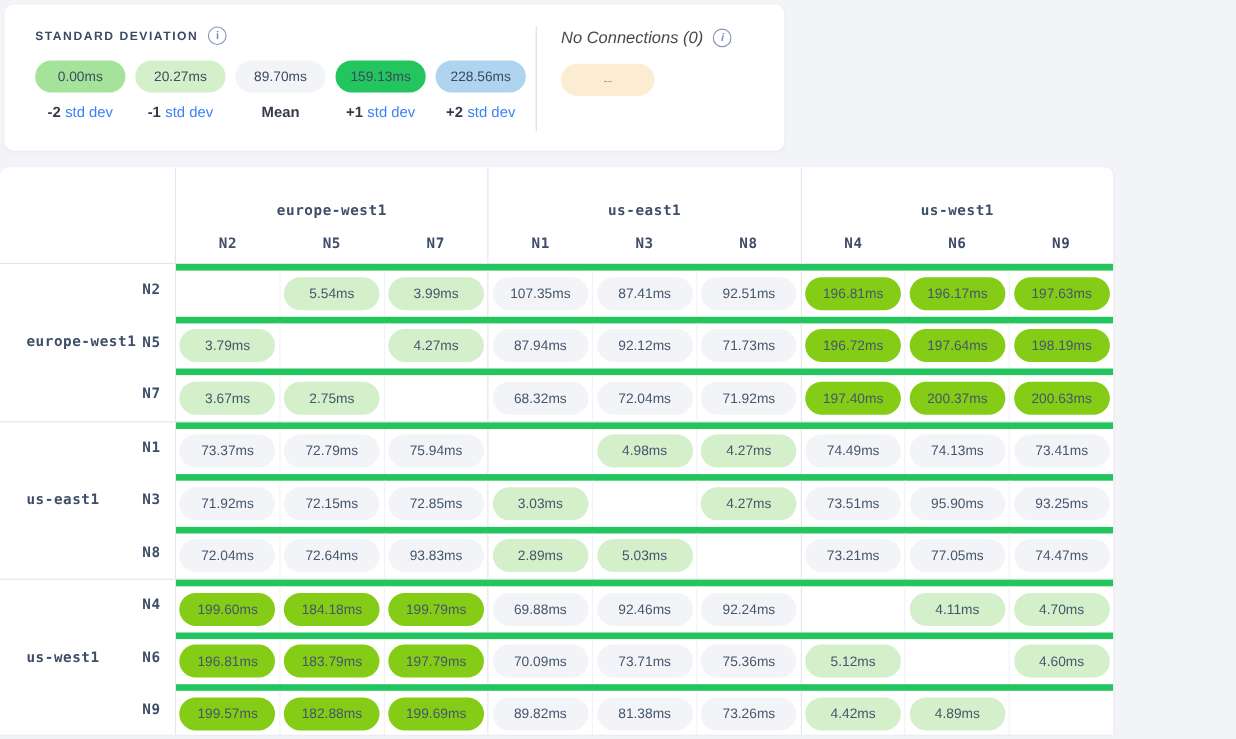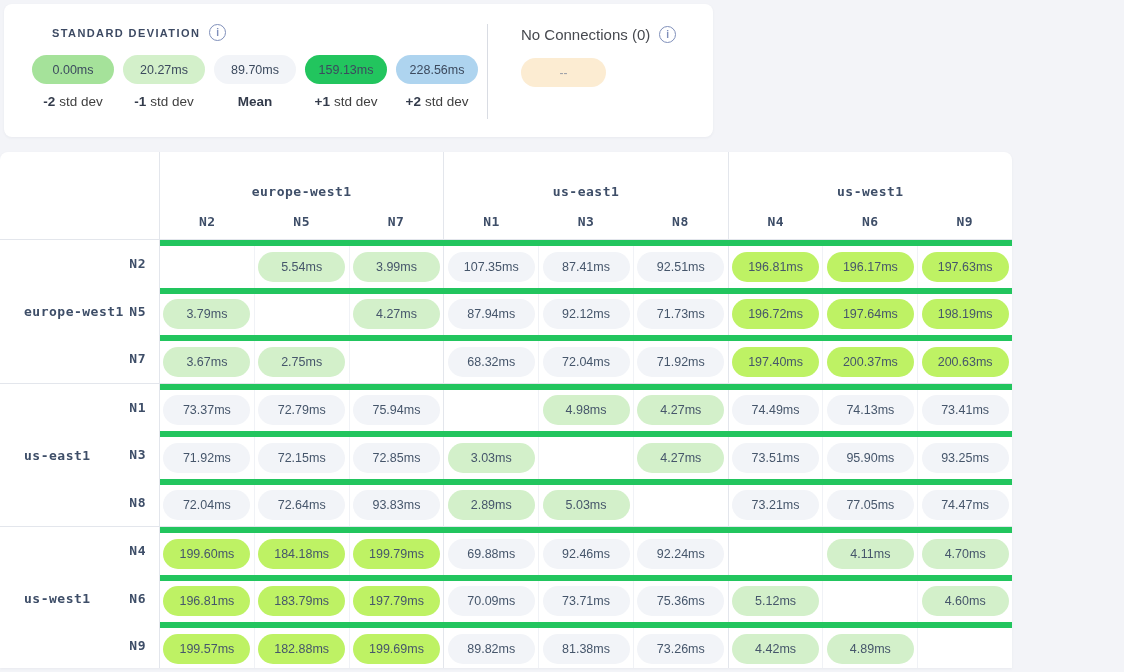--- a/index.html
+++ b/index.html
@@ -15,44 +15,43 @@
   .top-card {
     position:absolute; left:4px; top:4px; width:709px; height:133px;
     background:#ffffff; border-radius:8px;
     box-shadow:0 1px 3px rgba(40,50,80,.05);
   }
   .sd-section { position:absolute; left:28px; top:20px; }
   .sd-title-row { display:flex; align-items:center; gap:9px; }
   .sd-title {
     font-size:11px; font-weight:700; letter-spacing:1.4px;
     color:#3d4a63;
-    margin-left:20px;
   }
   .info-icon {
     width:17px; height:17px; border:1.5px solid #7f8fba; border-radius:50%;
     display:inline-flex; align-items:center; justify-content:center;
     color:#7f8fba; font-size:10px; font-weight:700; cursor:pointer;
     flex:0 0 auto;
   }
   .legend-row { display:flex; gap:9px; margin-top:14px; }
   .legend-item { display:flex; flex-direction:column; align-items:center; }
   .legend-pill {
     min-width:82px; height:29px; border-radius:15px; padding:0 13px;
     display:flex; align-items:center; justify-content:center;
     font-size:12.5px; color:#3c4a5e;
   }
   .legend-label { margin-top:10px; font-size:13.5px; white-space:nowrap; }
   .legend-label .b { font-weight:700; color:#333b4b; }
-  .legend-label .s { color:#404040; margin-left:4px; }
+  .legend-label .s { color:#3b82f6; margin-left:4px; }
 
   .vdivider {
     position:absolute; left:483px; top:20px; height:95px; width:1px;
     background:#d9dce3;
   }
-  .nc-section { position:absolute; left:517px; top:22px; }
+  .nc-section { position:absolute; left:506px; top:22px;font-style:italic; }
   .nc-title-row { display:flex; align-items:center; gap:9px; }
   .nc-title { font-size:15px; color:#46494f; }
   .nc-pill {
     margin-top:15px; width:85px; height:29px; border-radius:15px;
     display:flex; align-items:center; justify-content:center;
     font-size:12px; color:#989da6;
   }
 
   
   .matrix-card {
@@ -97,21 +96,21 @@
   }
   .cell.gb { border-right-color:#e3e6ec; }
   .cell:last-child { border-right:none; }
   .vpill {
     min-width:87px; height:30px; border-radius:16px; padding:0 14px;
     display:inline-flex; align-items:center; justify-content:center;
     font-size:12.5px; color:#46566b;
   }
   .tone-green { background:#d3f0ca; }
   .tone-gray  { background:#f2f4f8; }
-  .tone-blue  { background:#bef264; }
+  .tone-blue  { background:#84cc16; }
 </style>
 </head>
 <body>
 
 <div class="top-card">
   <div class="sd-section">
     <div class="sd-title-row">
       <span class="sd-title">STANDARD DEVIATION</span>
       <span class="info-icon">i</span>
     </div>

